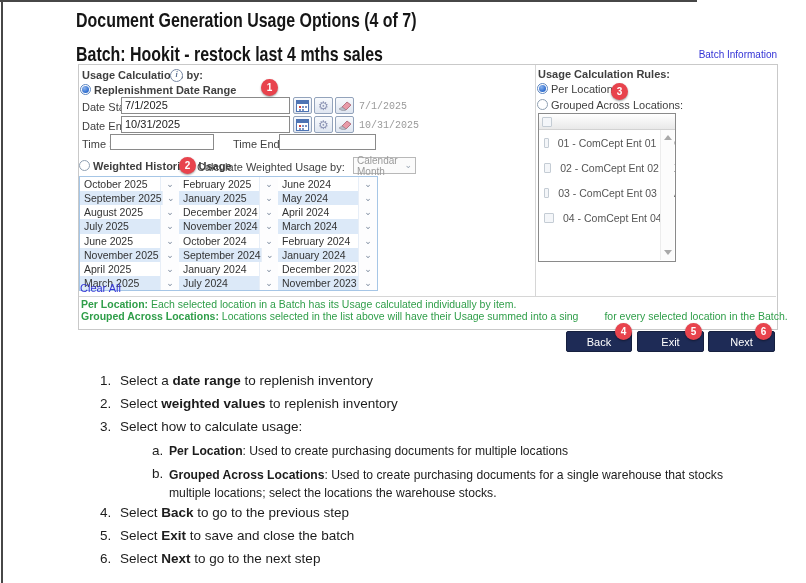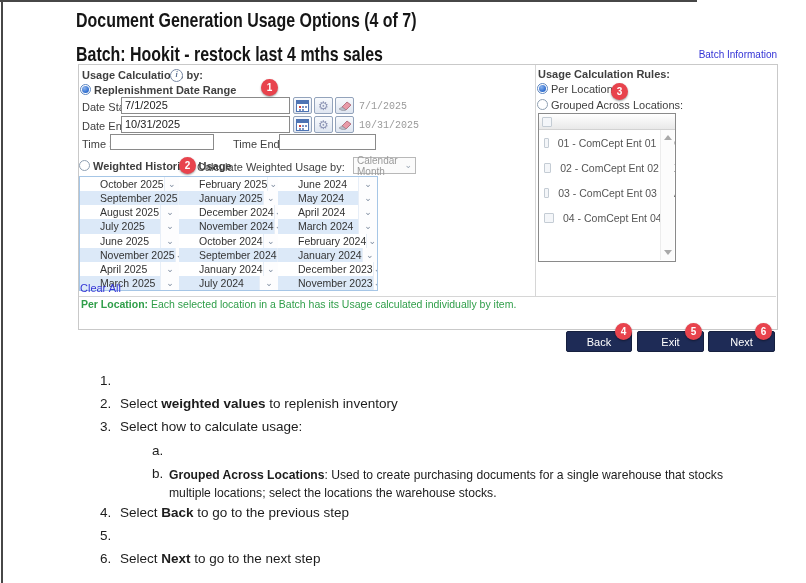--- a/index.html
+++ b/index.html
@@ -34,21 +34,21 @@
      font-size:8px;line-height:9px;text-align:center;color:#5a6f92;font-family:"Liberation Serif",serif;font-style:italic;font-weight:bold;background:#fff;}
   .gear{font-family:"DejaVu Sans",sans-serif;font-size:12px;color:#8d95b5;line-height:12px;}
 
   .ddl{position:absolute;border:1px solid #b8b8b8;background:#fbfbfb;color:#9a9a9a;font-size:10px;
      display:flex;align-items:center;justify-content:space-between;padding:0 3px;box-sizing:border-box;}
   .chev{color:#9aa6b4;font-size:9px;line-height:9px;}
 
   .mgrid{left:79px;top:176px;width:299px;height:115px;border:1px solid #a6c6e6;display:flex;flex-direction:column;box-sizing:border-box;background:#fff;}
   .mrow{flex:1;display:flex;}
   .mrow.alt{background:#dce9f8;}
-  .mcell{flex:1;display:flex;align-items:center;overflow:hidden;padding-left:16px;}
+  .mcell{flex:1;display:flex;align-items:center;overflow:hidden;}
   .mlab{font-size:10.5px;color:#333;padding-left:4px;white-space:nowrap;flex:1;}
   .mdd{width:18px;align-self:stretch;background:#fdfdfe;border-left:1px solid #e7eef7;
      display:flex;align-items:center;justify-content:center;color:#7e8ca0;font-size:9px;}
 
   .note{font-size:10.5px;color:#2f9e49;white-space:nowrap;}
   .note .b{color:#2f9e49;}
   .gap{display:inline-block;width:26px;}
 
   .list-box{left:538px;top:113px;width:138px;height:149px;border:1px solid #8a8a8a;background:#fff;box-sizing:border-box;}
   .list-head{height:15px;background:linear-gradient(#ffffff,#e9e9e9);border-bottom:1px solid #d2d2d2;display:flex;align-items:center;padding-left:3px;}
@@ -263,20 +263,21 @@
       <div class="mcell">
           <span class="mlab">November 2023</span>
           <span class="mdd">⌄</span>
         </div>
     </div>
   </div>
 
   <div class="abs link" style="left:80px;top:282px;font-size:11px;">Clear All</div>
 
   <div class="abs note" style="left:81px;top:298px;"><span class="b">Per Location:</span><span> Each selected location in a Batch has its Usage calculated individually by item.</span></div>
+  <div class="abs note" style="left:81px;top:310px;"><span class="b">Grouped Across Locations:</span><span> Locations selected in the list above will have their Usage summed into a sing</span><span class="gap"></span><span>for every selected location in the Batch.</span></div>
 
   <div class="abs lbl b" style="left:538px;top:68px;">Usage Calculation Rules:</div>
   <div class="radio sel" style="left:537px;top:83px;"></div>
   <div class="abs lbl" style="left:551px;top:83px;">Per Location</div>
   <div class="radio" style="left:537px;top:99px;"></div>
   <div class="abs lbl" style="left:551px;top:99px;">Grouped Across Locations:</div>
 
   <div class="abs list-box">
     <div class="list-head">
         <span class="cbx"></span>
@@ -308,32 +309,35 @@
   <div class="btn" style="left:708px;width:67px;">Next</div>
 
   <div class="callout" style="left:261px;top:79px;">1</div>
   <div class="callout" style="left:179px;top:157px;">2</div>
   <div class="callout" style="left:611px;top:83px;">3</div>
   <div class="callout" style="left:615px;top:323px;">4</div>
   <div class="callout" style="left:685px;top:323px;">5</div>
   <div class="callout" style="left:755px;top:323px;">6</div>
 
   <div class="marker" style="left:100px;top:373px;">1.</div>
+  <div class="instr" style="left:120px;top:373px;"><span>Select a </span><span class="b">date range</span><span> to replenish inventory</span></div>
 
   <div class="marker" style="left:100px;top:396px;">2.</div>
   <div class="instr" style="left:120px;top:396px;"><span>Select </span><span class="b">weighted values</span><span> to replenish inventory</span></div>
 
   <div class="marker" style="left:100px;top:419px;">3.</div>
   <div class="instr" style="left:120px;top:419px;"><span>Select how to calculate usage:</span></div>
 
   <div class="marker" style="left:152px;top:443px;">a.</div>
+  <div class="instr sub" style="left:169px;top:443px;"><span class="inner"><span class="b">Per Location</span><span>: Used to create purchasing documents for multiple locations</span></span></div>
 
   <div class="marker" style="left:152px;top:466px;">b.</div>
   <div class="instr sub" style="left:169px;top:466px;"><span class="inner wrap" style="width:660px;"><span class="b">Grouped Across Locations</span><span>: Used to create purchasing documents for a single warehouse that stocks multiple locations; select the locations the warehouse stocks.</span></span></div>
 
   <div class="marker" style="left:100px;top:505px;">4.</div>
   <div class="instr" style="left:120px;top:505px;"><span>Select </span><span class="b">Back</span><span> to go to the previous step</span></div>
 
   <div class="marker" style="left:100px;top:528px;">5.</div>
+  <div class="instr" style="left:120px;top:528px;"><span>Select </span><span class="b">Exit</span><span> to save and close the batch</span></div>
 
   <div class="marker" style="left:100px;top:551px;">6.</div>
   <div class="instr" style="left:120px;top:551px;"><span>Select </span><span class="b">Next</span><span> to go to the next step</span></div>
 </div>
 
 </body></html>

